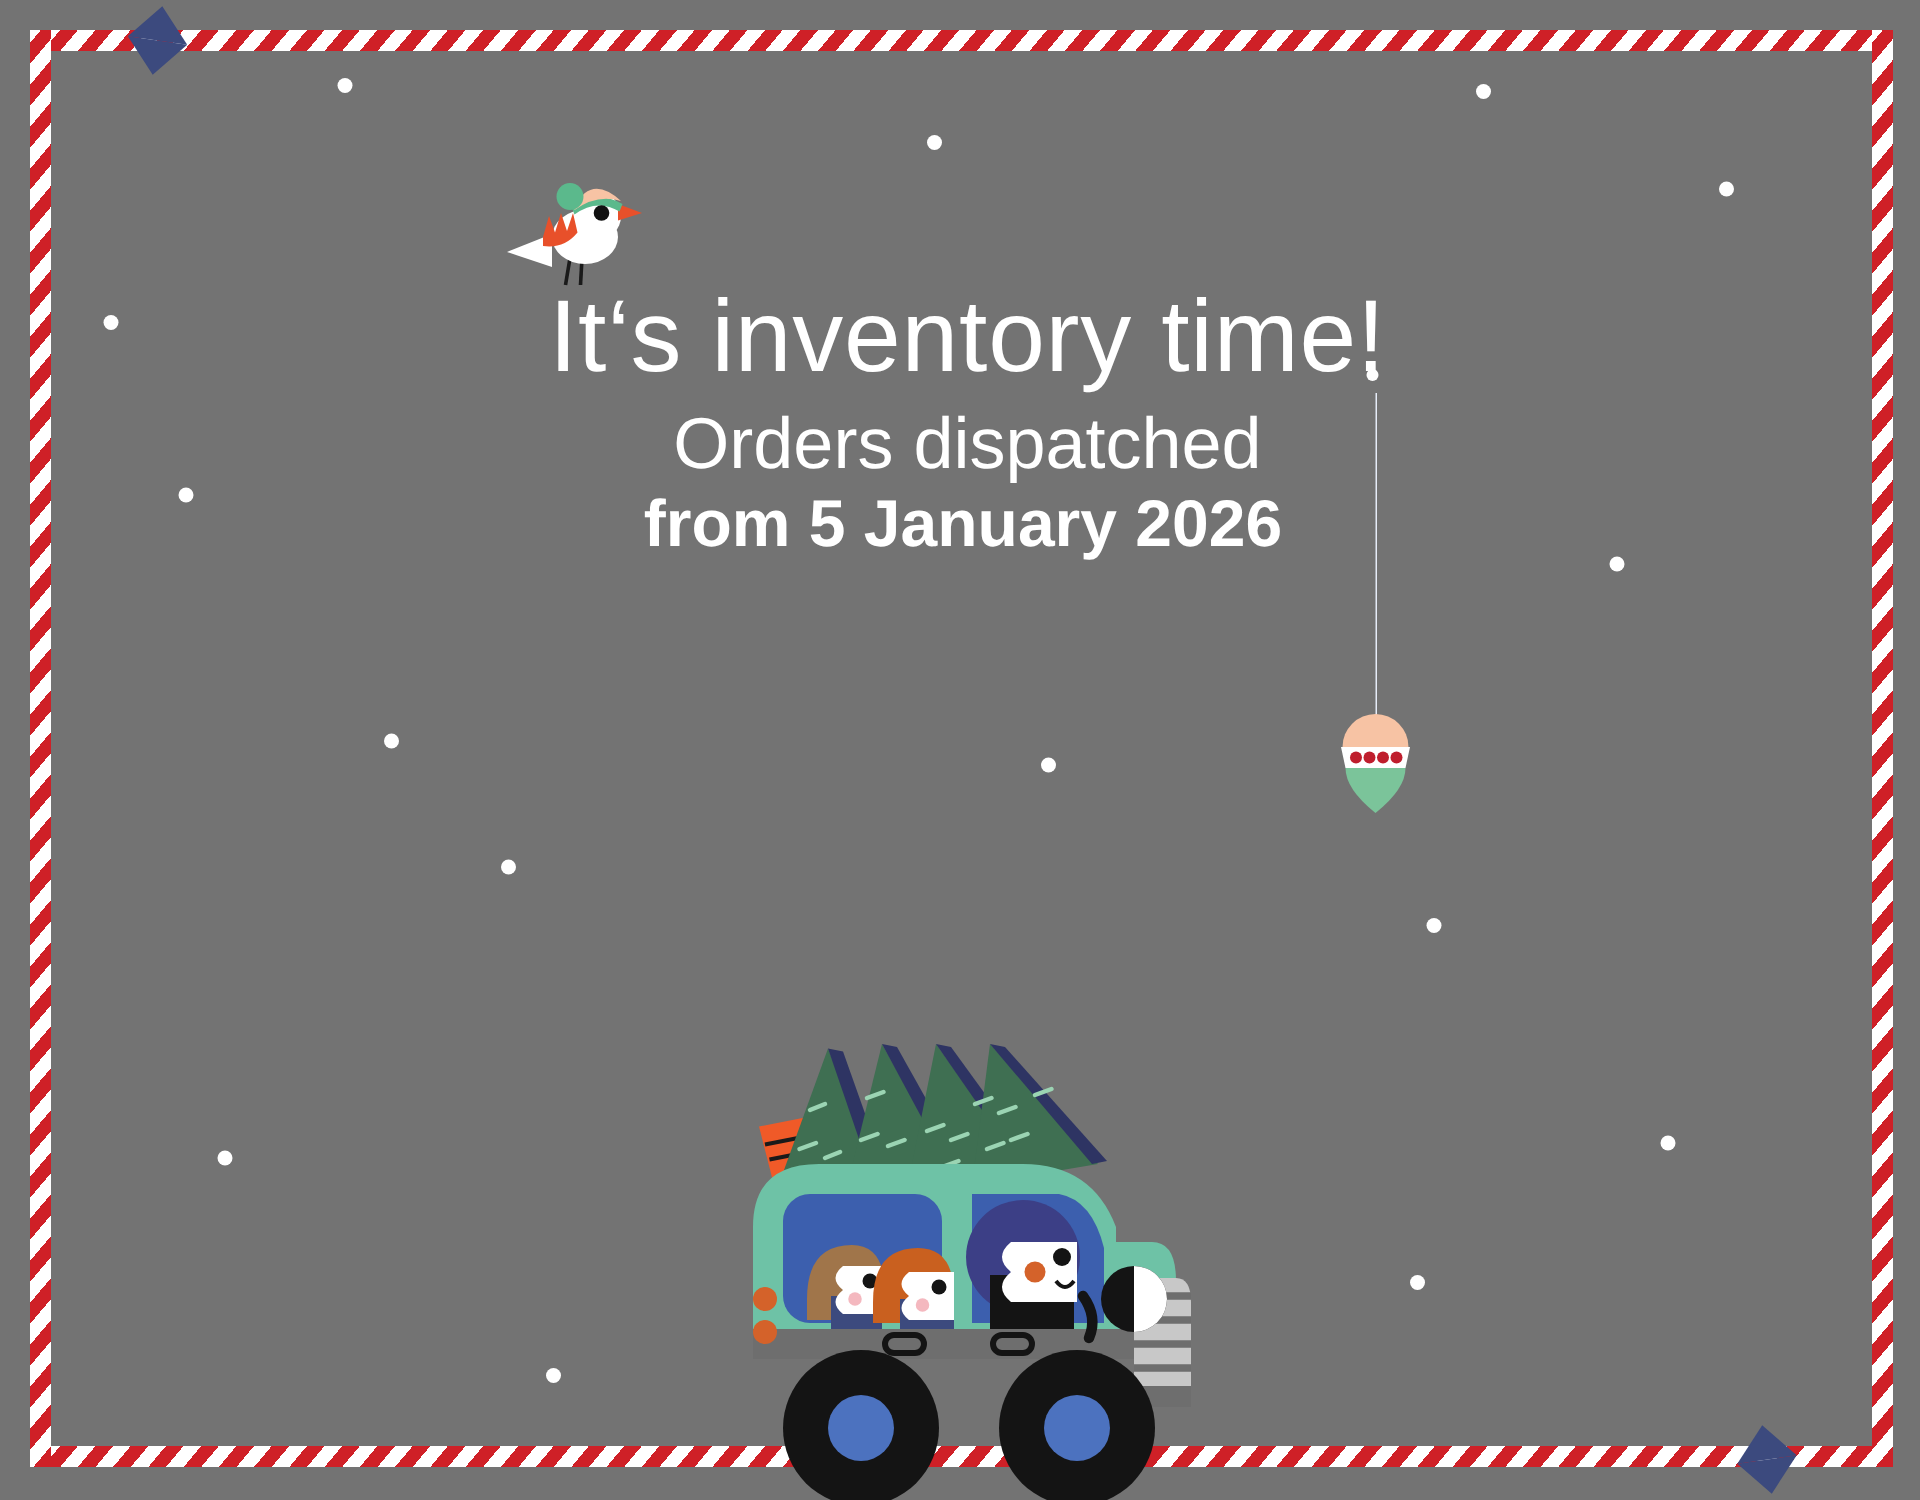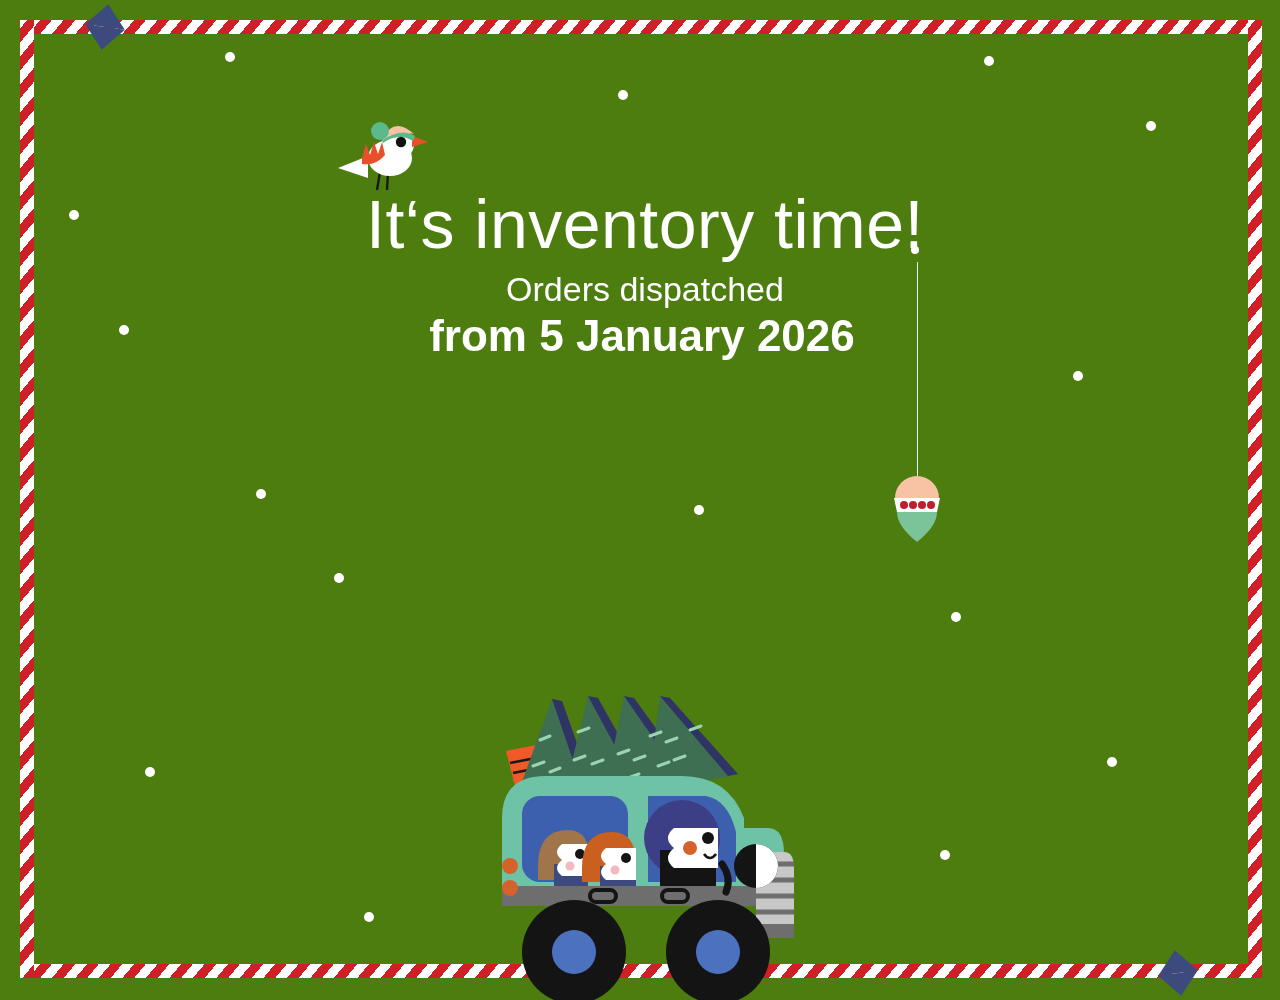--- a/index.html
+++ b/index.html
@@ -79,21 +79,21 @@
   }
   #headline-main {
     font-size: 68px;
     line-height: 1.0;
     font-weight: 400;
     letter-spacing: 0.5px;
     margin: 0 0 14px 0;
     padding-left: 10px;
   }
   #headline-sub1 {
-    font-size: 34px;
+    font-size: 48px;
     line-height: 1.05;
     font-weight: 400;
     margin: 0;
     padding-left: 10px;
   }
   #headline-sub2 {
     font-size: 44px;
     line-height: 1.25;
     font-weight: 700;
     margin: 0;
@@ -113,21 +113,21 @@
     background: #e6ecf8;
   }
   #ornament { position: absolute; left: 885px; top: 472px; width: 64px; height: 72px; }
 
   
   #car-scene { position: absolute; left: 478px; top: 668px; width: 330px; height: 332px; }
 </style>
 </head>
 <body>
 
-<div id="stage" style="background: #4d7c0f;">
+<div id="stage" style="background: #737373;">
 
   <div id="snow-layer">
       <div class="snow-dot" style="left: 225px; top: 52px; width: 10px; height: 10px;"></div>
       <div class="snow-dot" style="left: 984px; top: 56px; width: 10px; height: 10px;"></div>
       <div class="snow-dot" style="left: 618px; top: 90px; width: 10px; height: 10px;"></div>
       <div class="snow-dot" style="left: 1146px; top: 121px; width: 10px; height: 10px;"></div>
       <div class="snow-dot" style="left: 69px; top: 210px; width: 10px; height: 10px;"></div>
       <div class="snow-dot" style="left: 119px; top: 325px; width: 10px; height: 10px;"></div>
       <div class="snow-dot" style="left: 911px; top: 246px; width: 8px; height: 8px;"></div>
       <div class="snow-dot" style="left: 1073px; top: 371px; width: 10px; height: 10px;"></div>

